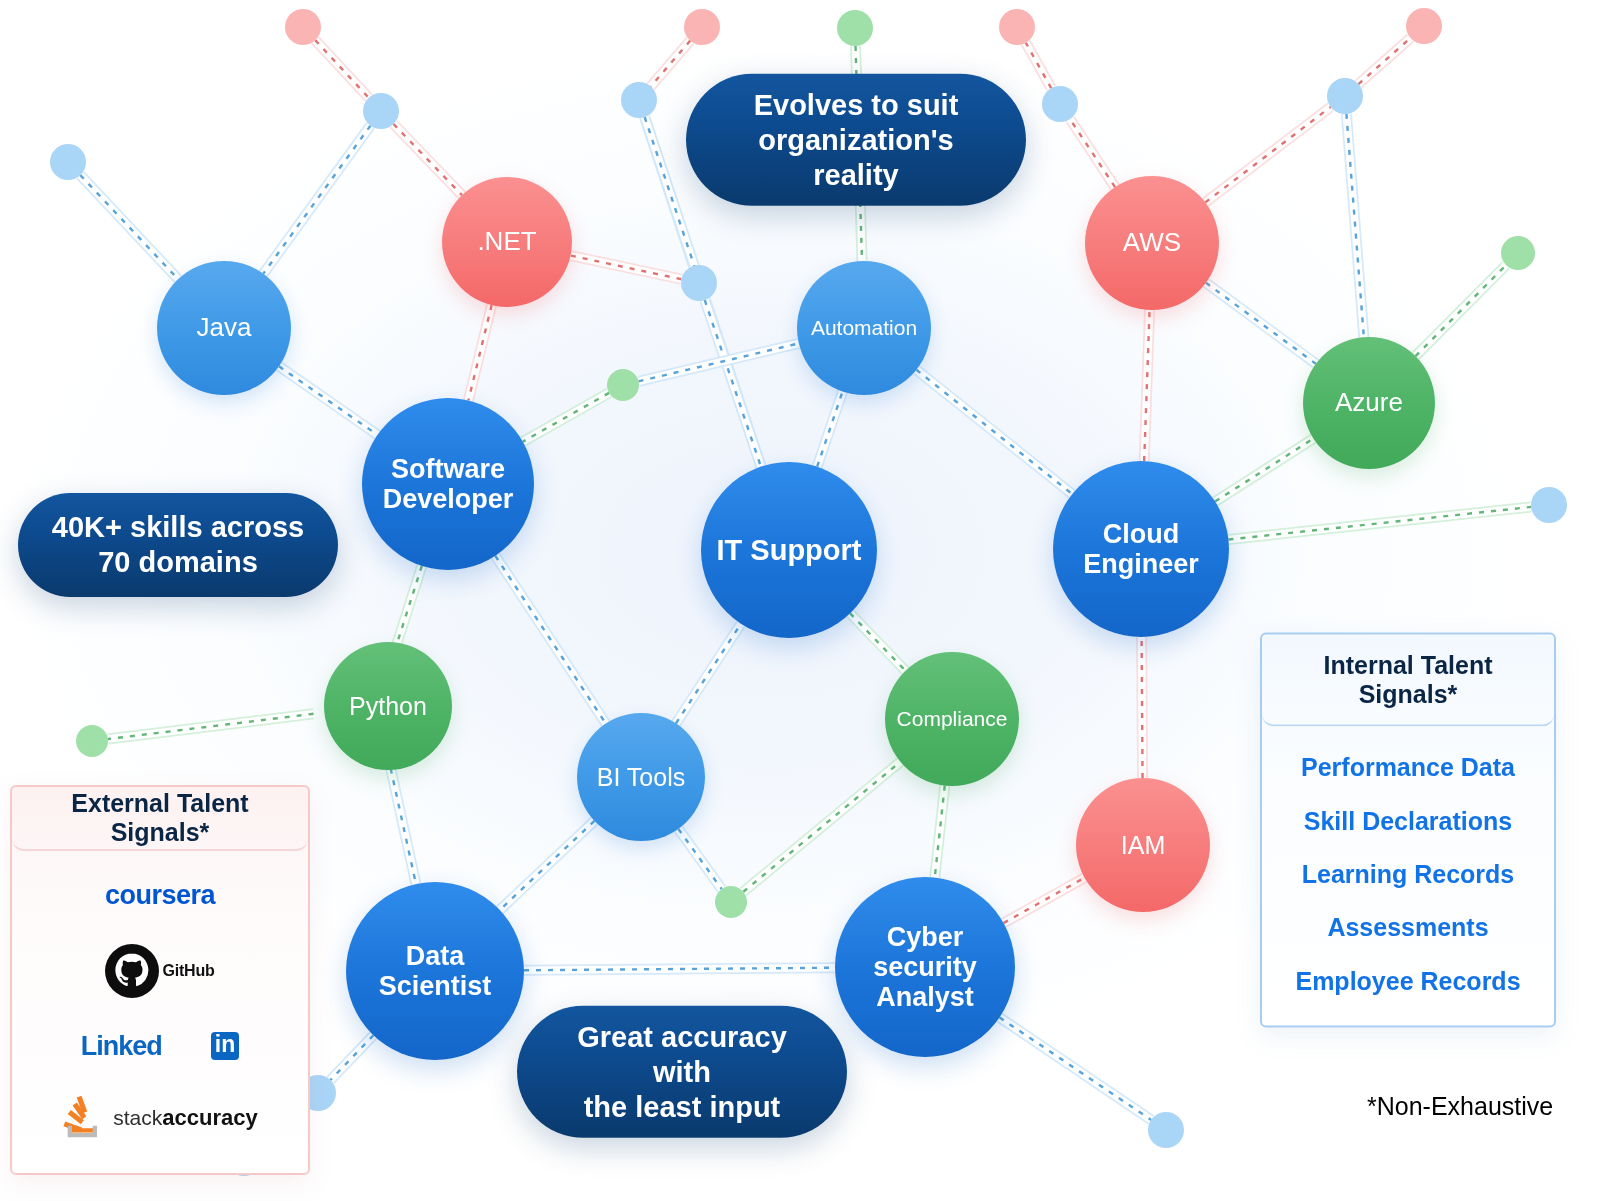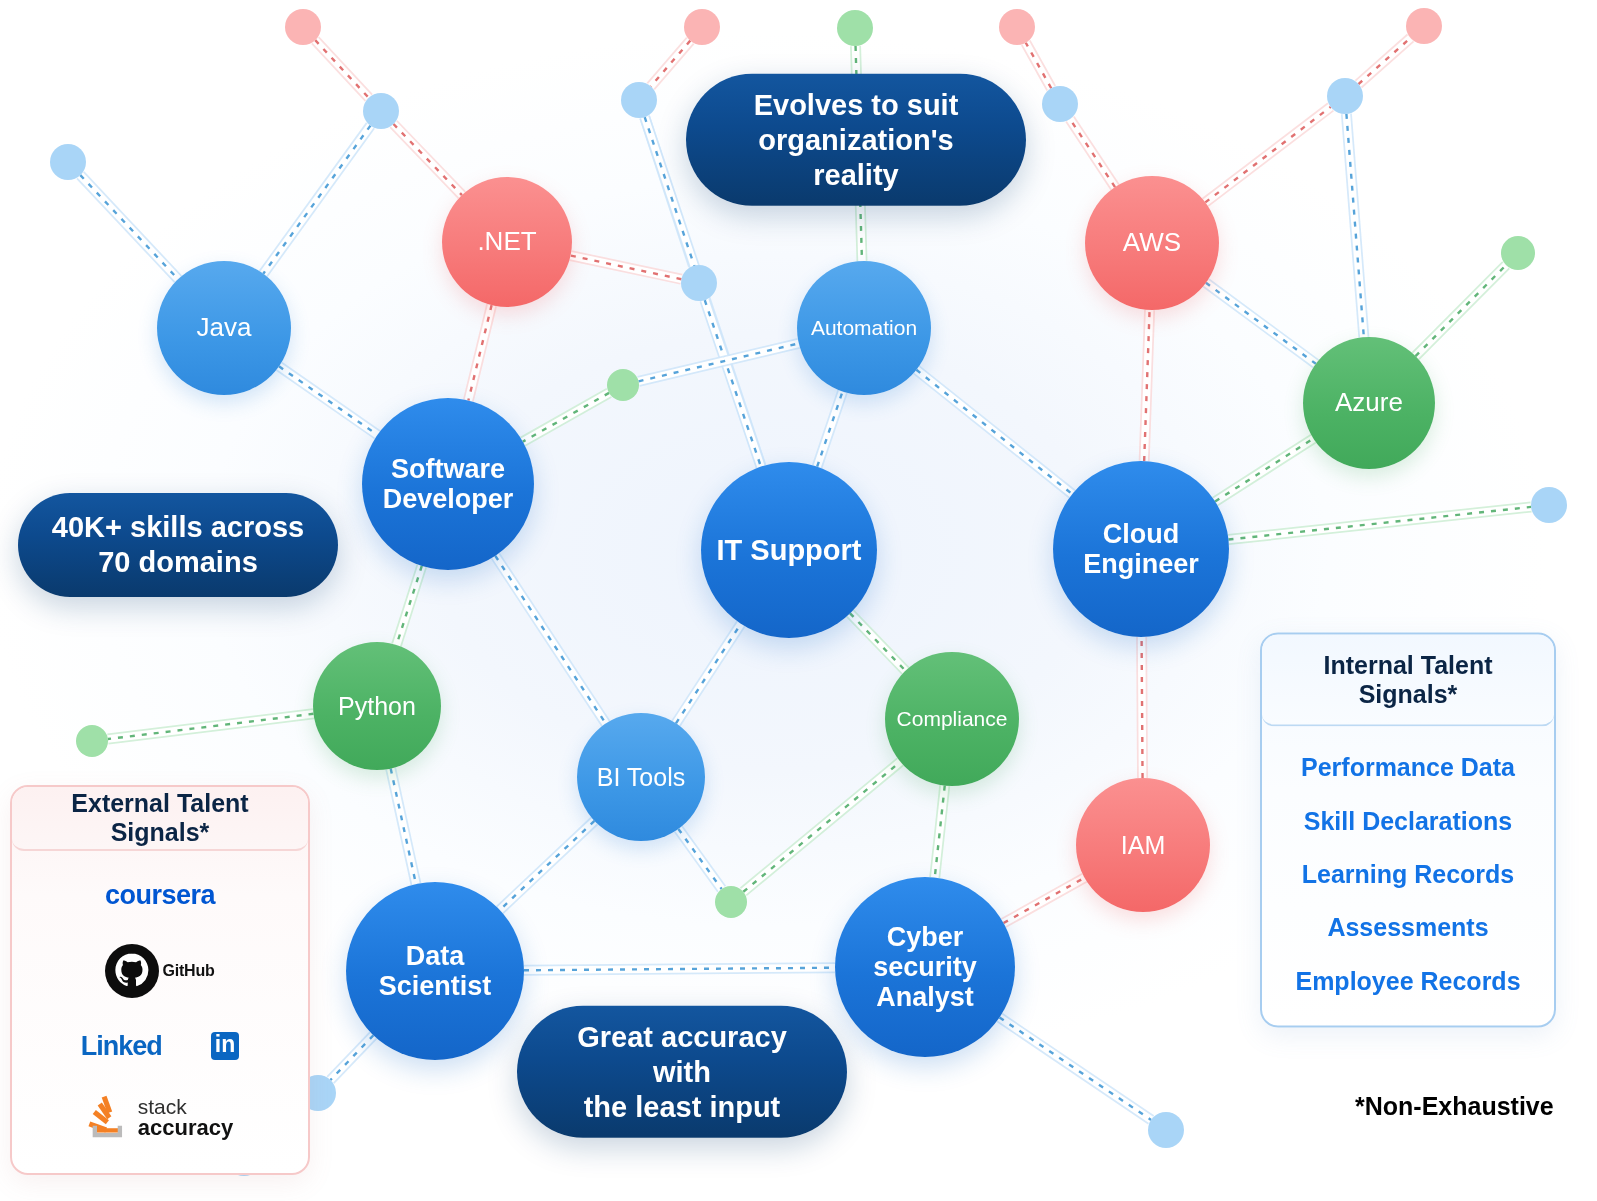--- a/index.html
+++ b/index.html
@@ -75,21 +75,21 @@
     box-sizing:border-box;
     padding:14px 30px;
     box-shadow:0 10px 30px rgba(10,58,109,.22);
   }
 
   
   .card{
     position:absolute;
     transform:translate(-50%,-50%);
     box-sizing:border-box;
-    border-radius:18px;
+    border-radius:6px;
     background:#ffffff;
     display:flex;flex-direction:column;
     overflow:hidden;
   }
   .card-head{
     box-sizing:border-box;
     text-align:center;
     font-weight:bold;
     color:#0b2545;
     line-height:1.18;
@@ -143,29 +143,30 @@
   .gh-wrap{display:flex;flex-direction:row;align-items:center;gap:3px;}
   .gh-name{font-size:16px;font-weight:bold;color:#111;letter-spacing:-.2px;}
   .li-wrap{display:flex;align-items:center;gap:47px;}
   .li-text{font-size:27px;font-weight:bold;color:#0a66c2;letter-spacing:-1px;}
   .li-box{
     background:#0a66c2;color:#fff;border-radius:4px;
     font-size:23px;font-weight:bold;
     padding:0 4px 2px 4px;margin-left:2px;line-height:1.1;
   }
   .so-wrap{display:flex;align-items:center;gap:9px;}
-  .so-text{display:flex;flex-direction:column;line-height:1.0;}
+  .so-text{display:flex;flex-direction:row;line-height:1.0;}
   .so-1{font-size:21px;color:#2f2f2f;font-weight:normal;}
   .so-2{font-size:22px;color:#111;font-weight:bold;}
 
   
   #footnote{
     position:absolute;
-    font-size:25px;color:#000;font-weight:bold;
+    font-size:25px;color:#000;font-weight:normal;
     white-space:nowrap;
+    margin-left:12px;
   }
 </style>
 </head>
 <body>
 
 <div id="stage">
 
   <svg id="edges" viewBox="0 0 1597 1201" preserveAspectRatio="none">
       <g>
         <line x1="80.32670205052976" y1="175.11687525889704" x2="178.11727570080592" y2="279.17607542521654" stroke="#cfe6fa" stroke-width="11" stroke-linecap="butt" opacity="0.85"></line>
@@ -382,21 +383,21 @@
   <div id="nodes-layer">
       <div class="node n-blue" style="left: 224px; top: 328px; width: 134px; height: 134px; font-size: 26px;">
         <span class="lbl">Java</span>
       </div>
       <div class="node n-red" style="left: 507px; top: 242px; width: 130px; height: 130px; font-size: 26px;">
         <span class="lbl">.NET</span>
       </div>
       <div class="node n-role" style="left: 448px; top: 484px; width: 172px; height: 172px; font-size: 27px;">
         <span class="lbl">Software Developer</span>
       </div>
-      <div class="node n-green" style="left: 377px; top: 706px; width: 128px; height: 128px; font-size: 25px;">
+      <div class="node n-green" style="left: 388px; top: 706px; width: 128px; height: 128px; font-size: 25px;">
         <span class="lbl">Python</span>
       </div>
       <div class="node n-blue" style="left: 641px; top: 777px; width: 128px; height: 128px; font-size: 25px;">
         <span class="lbl">BI Tools</span>
       </div>
       <div class="node n-role" style="left: 435px; top: 971px; width: 178px; height: 178px; font-size: 27px;">
         <span class="lbl">Data Scientist</span>
       </div>
       <div class="node n-blue" style="left: 864px; top: 328px; width: 134px; height: 134px; font-size: 21px;">
         <span class="lbl">Automation</span>

